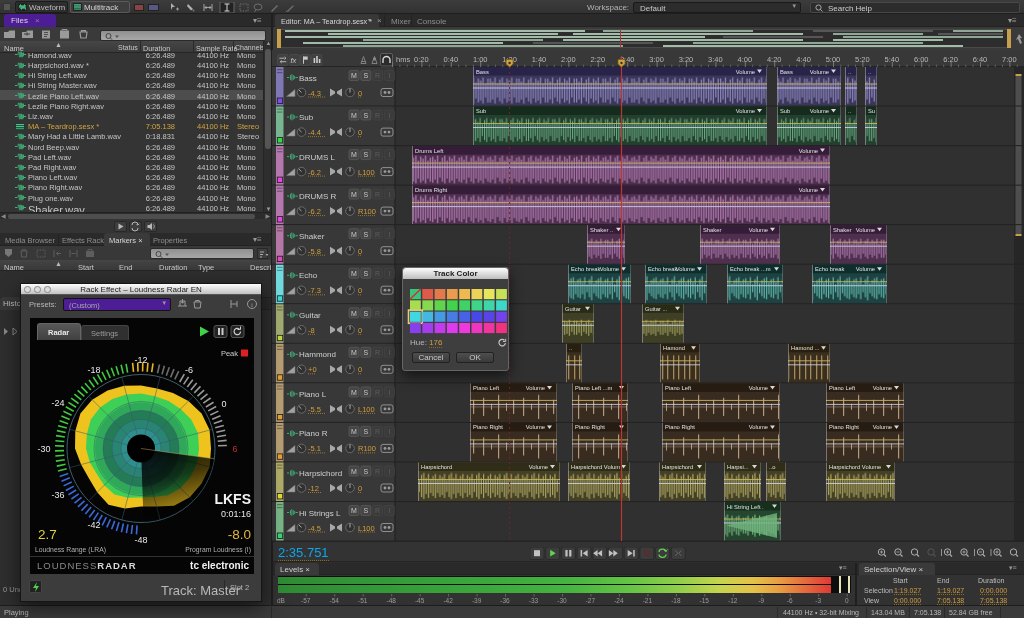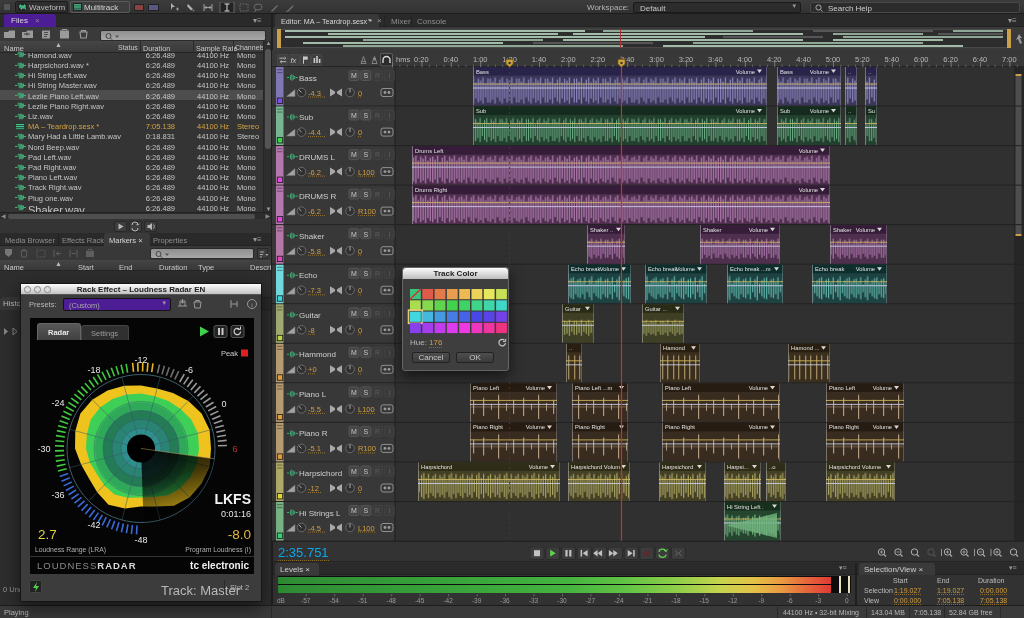--- a/index.html
+++ b/index.html
@@ -193,21 +193,21 @@
       <path d="M3.2 3.5v-2.4l1.1 0v4.8l1.1 0V1.1l1.1 0v4.8l1.1 0V1.8l0.9 0v3.4" stroke="#3fae77" stroke-width="0.9" fill="none"></path>
     </svg>
 <div class="txt" style="left:28px;top:159.2px;font-size:7.5px;color:#c6c6c6">Piano Left.wav</div>
 <div class="txt" style="left:135px;top:159.2px;font-size:7.5px;color:#c6c6c6;width:40px;text-align:right">6:26.489</div>
 <div class="txt" style="left:197px;top:159.2px;font-size:7.5px;color:#c6c6c6">44100 Hz</div>
 <div class="txt" style="left:237px;top:159.2px;font-size:7.5px;color:#c6c6c6">Mono</div>
 <svg class="abs" style="left:15px;top:169.9px" width="11" height="7">
       <path d="M0 3.5h2.5M8.5 3.5H11" stroke="#3fae77" stroke-width="1"></path>
       <path d="M3.2 3.5v-2.4l1.1 0v4.8l1.1 0V1.1l1.1 0v4.8l1.1 0V1.8l0.9 0v3.4" stroke="#3fae77" stroke-width="0.9" fill="none"></path>
     </svg>
-<div class="txt" style="left:28px;top:169.4px;font-size:7.5px;color:#c6c6c6">Track Right.wav</div>
+<div class="txt" style="left:28px;top:169.4px;font-size:7.5px;color:#c6c6c6">Piano Right.wav</div>
 <div class="txt" style="left:135px;top:169.4px;font-size:7.5px;color:#c6c6c6;width:40px;text-align:right">6:26.489</div>
 <div class="txt" style="left:197px;top:169.4px;font-size:7.5px;color:#c6c6c6">44100 Hz</div>
 <div class="txt" style="left:237px;top:169.4px;font-size:7.5px;color:#c6c6c6">Mono</div>
 <svg class="abs" style="left:15px;top:180.1px" width="11" height="7">
       <path d="M0 3.5h2.5M8.5 3.5H11" stroke="#3fae77" stroke-width="1"></path>
       <path d="M3.2 3.5v-2.4l1.1 0v4.8l1.1 0V1.1l1.1 0v4.8l1.1 0V1.8l0.9 0v3.4" stroke="#3fae77" stroke-width="0.9" fill="none"></path>
     </svg>
 <div class="txt" style="left:28px;top:179.6px;font-size:7.5px;color:#c6c6c6">Plug one.wav</div>
 <div class="txt" style="left:135px;top:179.6px;font-size:7.5px;color:#c6c6c6;width:40px;text-align:right">6:26.489</div>
 <div class="txt" style="left:197px;top:179.6px;font-size:7.5px;color:#c6c6c6">44100 Hz</div>
@@ -1612,21 +1612,21 @@
 <div class="abs" style="left:866px;top:1px;width:1px;height:11px;background:#2a2a2a"></div>
 <div class="abs" style="left:909px;top:1px;width:1px;height:11px;background:#2a2a2a"></div>
 <div class="abs" style="left:944px;top:1px;width:1px;height:11px;background:#2a2a2a"></div>
 <div class="abs" style="left:1000px;top:1px;width:1px;height:11px;background:#2a2a2a"></div>
 </div>
 <div class="abs" style="left:20px;top:283px;width:242px;height:319px;background:#3c3c3c;border:1px solid #151515;box-shadow:0 6px 18px rgba(0,0,0,0.55)">
 <div class="abs" style="left:0;top:0;width:240px;height:11px;background:linear-gradient(#fdfdfd,#c2c2c2);border-bottom:1px solid #555">
 <div class="abs" style="left:3px;top:2px;width:6.5px;height:6.5px;border:1px solid #8a8a8a;border-radius:50%;background:#dcdcdc"></div>
 <div class="abs" style="left:13px;top:2px;width:6.5px;height:6.5px;border:1px solid #8a8a8a;border-radius:50%;background:#dcdcdc"></div>
 <div class="abs" style="left:23px;top:2px;width:6.5px;height:6.5px;border:1px solid #8a8a8a;border-radius:50%;background:#dcdcdc"></div>
-<div class="txt" style="left:50%;top:1px;transform:translateX(-50%);font-size:8px;color:#222;font-weight:bold">Rack Effect – Loudness Radar EN</div>
+<div class="txt" style="left:50%;top:1px;transform:translateX(-50%);font-size:8px;color:#222;font-weight:normal">Rack Effect – Loudness Radar EN</div>
     </div>
 <div class="txt" style="left:8px;top:16px;font-size:7.5px;color:#b8b8b8">Presets:</div>
 <div class="abs" style="left:42px;top:13.5px;width:108px;height:13px;background:#4c1d95;border:1px solid #121212;border-radius:2px">
       <span style="position:absolute;left:5px;top:2.5px;font-size:7.5px;color:#a8a8a8">(Custom)</span>
       <span style="position:absolute;right:4px;top:0.5px;font-size:7px;color:#999">▾</span>
     </div>
 <svg class="abs" style="left:155px;top:14px" width="50" height="12">
       <path d="M2 8h9M4 8V3h5v5M6.5 1v4M5 3.5l1.5 1.8L8 3.5" stroke="#999" fill="none" stroke-width="1"></path>
       <path d="M18 4h7l-0.8 6h-5.4zM19.7 4V2.5h3.6V4" fill="none" stroke="#999" stroke-width="1"></path>
     </svg>

